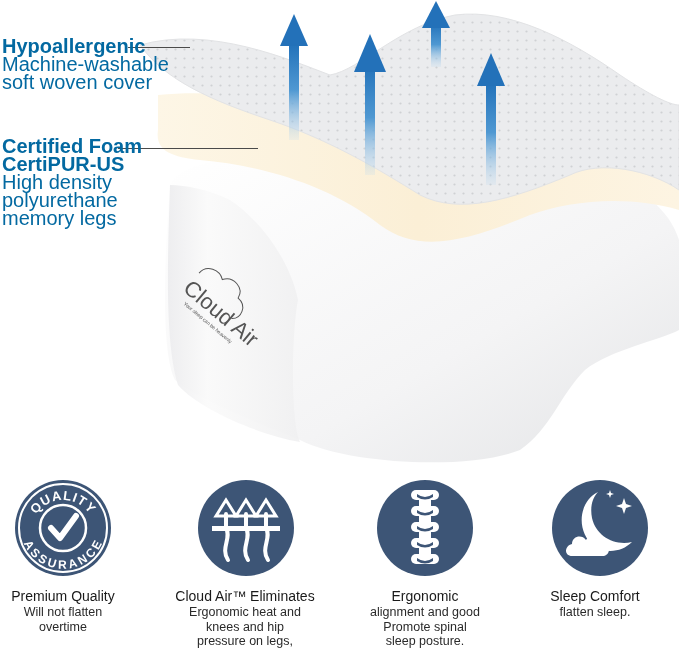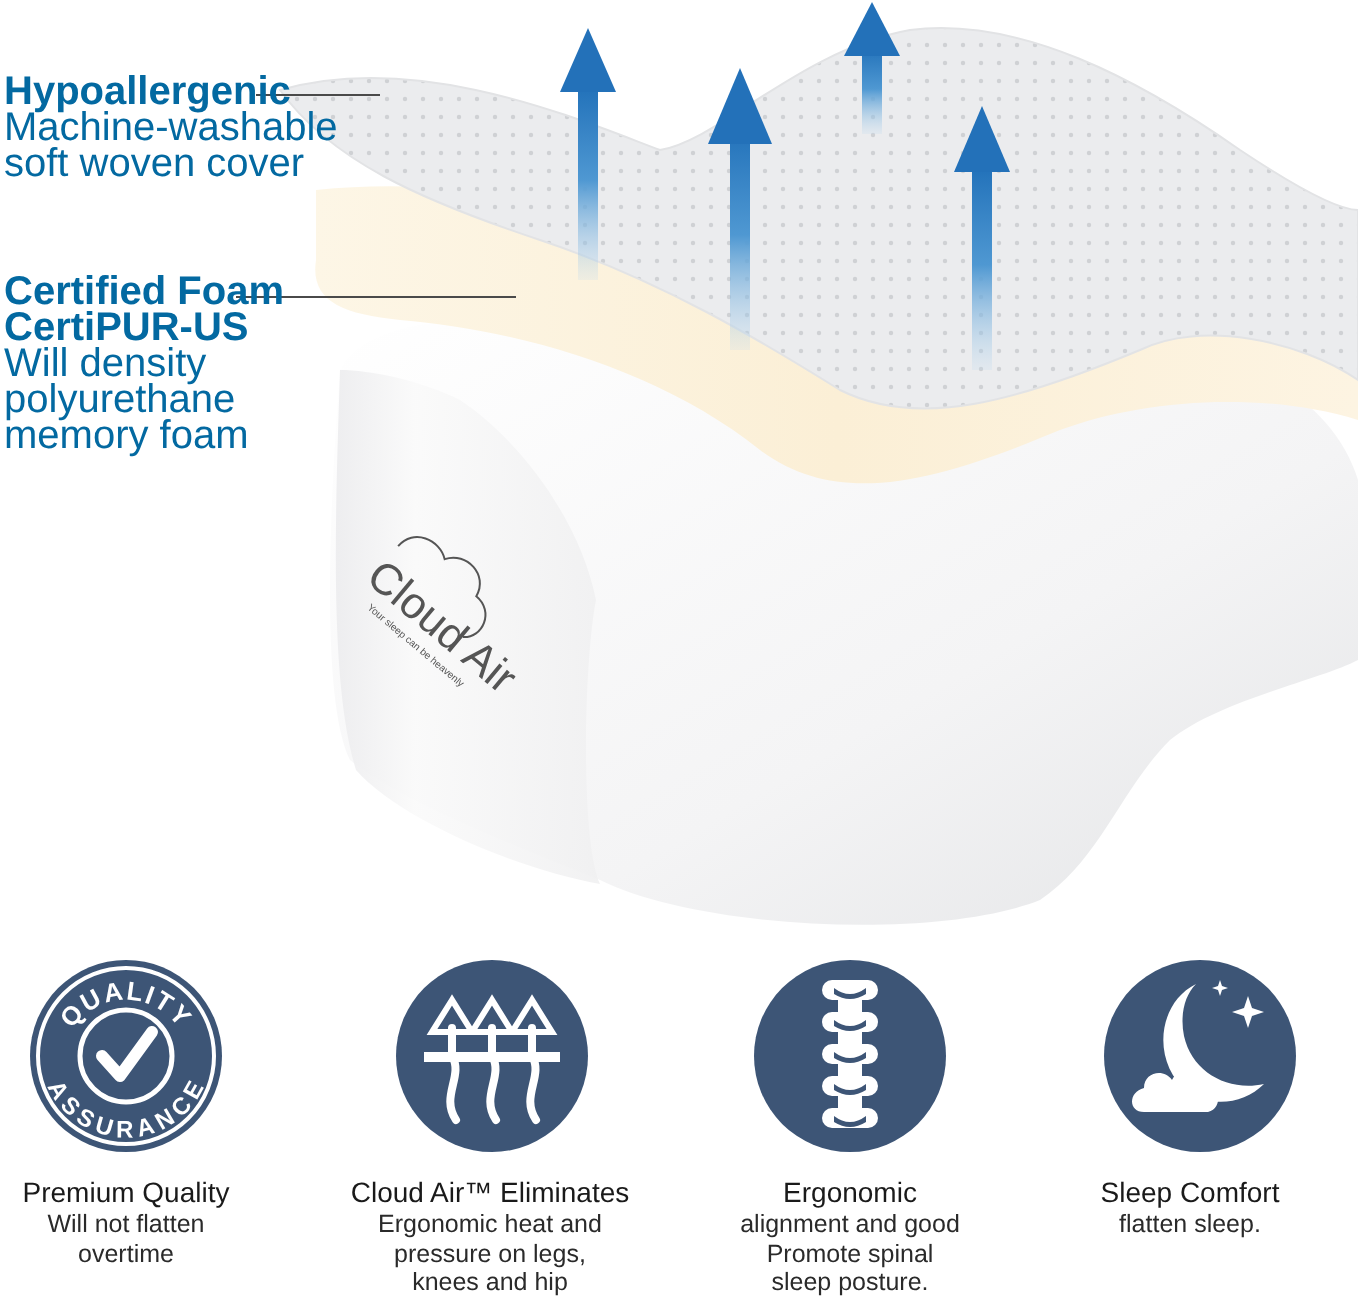--- a/index.html
+++ b/index.html
@@ -90,23 +90,23 @@
   <div class="leader" style="left:118px; top:148px; width:140px;"></div>
 
   <div class="callout callout-1">
     <span class="title">Hypoallergenic</span>
     <span class="desc">Machine-washable</span>
     <span class="desc">soft woven cover</span>
   </div>
   <div class="callout callout-2">
     <span class="title">Certified Foam</span>
     <span class="title">CertiPUR-US</span>
-    <span class="desc">Will density</span>
+    <span class="desc">High density</span>
     <span class="desc">polyurethane</span>
-    <span class="desc">memory foam</span>
+    <span class="desc">memory legs</span>
   </div>
 </div>
 
 <div class="features">
 
   <div class="feature" style="left:-22px;">
     <div class="icon" style="left:37px;">
       <svg width="96" height="96" viewBox="0 0 96 96">
         <circle cx="48" cy="48" r="44" fill="none" stroke="#fff" stroke-width="2"></circle>
         <circle cx="48" cy="48" r="23" fill="none" stroke="#fff" stroke-width="2.5"></circle>
@@ -136,22 +136,22 @@
         <g fill="none" stroke="#fff" stroke-width="3" stroke-linejoin="miter">
           <polygon points="28,20 18,36 38,36"></polygon>
           <polygon points="48,20 38,36 58,36"></polygon>
           <polygon points="68,20 58,36 78,36"></polygon>
         </g>
       </svg>
     </div>
     <div class="ftitle">Cloud Air™ Eliminates</div>
     <div class="fdesc">
       <span>Ergonomic heat and</span>
+      <span>knees and hip</span>
       <span>pressure on legs,</span>
-      <span>knees and hip</span>
     </div>
   </div>
 
   <div class="feature" style="left:340px;">
     <div class="icon" style="left:37px;">
       <svg width="96" height="96" viewBox="0 0 96 96">
         <g fill="#fff">
           <rect x="34" y="10" width="28" height="10" rx="5"></rect>
           <rect x="34" y="26" width="28" height="10" rx="5"></rect>
           <rect x="34" y="42" width="28" height="10" rx="5"></rect>

